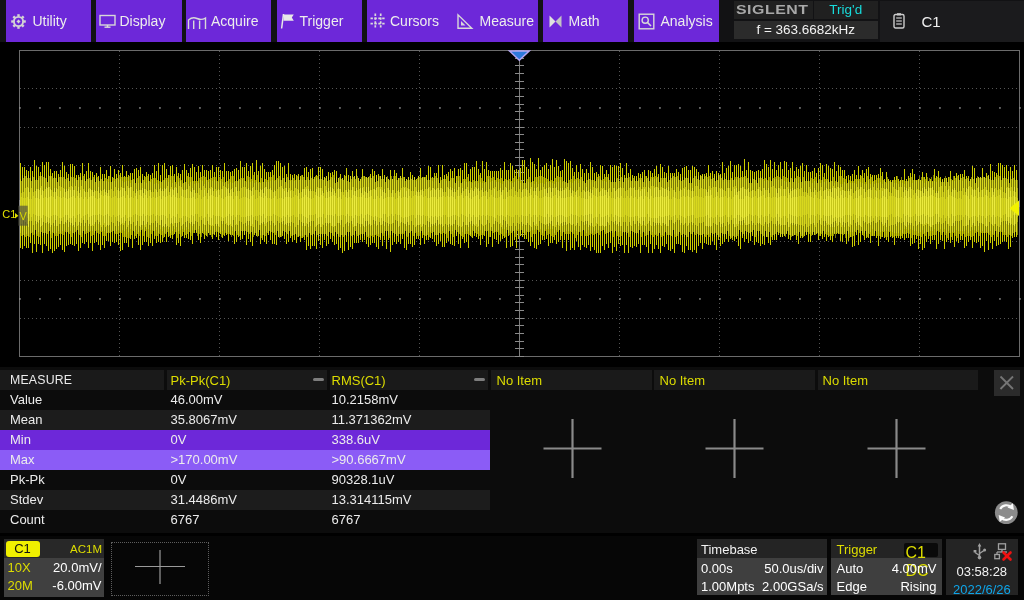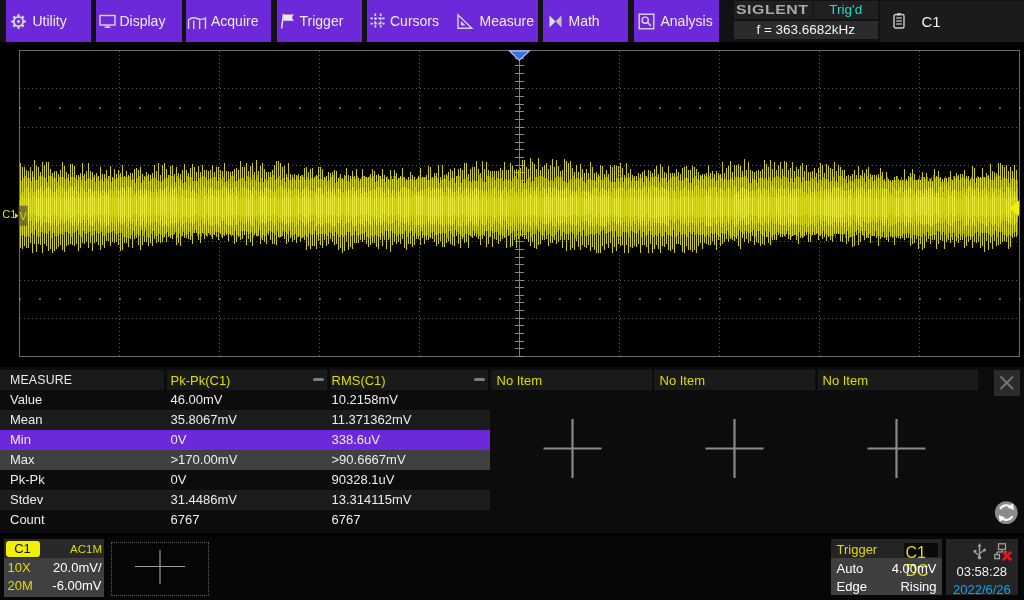--- a/index.html
+++ b/index.html
@@ -3440,21 +3440,21 @@
   <div class="mrow" style="top:43px;background:#1c1c1c">
       <span class="mtx" style="left:10px">Mean</span>
       <span class="mtx" style="left:170.5px">35.8067mV</span>
       <span class="mtx" style="left:331.5px">11.371362mV</span>
     </div>
   <div class="mrow" style="top:63px;background:#6d28d9">
       <span class="mtx" style="left:10px">Min</span>
       <span class="mtx" style="left:170.5px">0V</span>
       <span class="mtx" style="left:331.5px">338.6uV</span>
     </div>
-  <div class="mrow" style="top:83px;background:#404040">
+  <div class="mrow" style="top:83px;background:#8b5cf6">
       <span class="mtx" style="left:10px">Max</span>
       <span class="mtx" style="left:170.5px">&gt;170.00mV</span>
       <span class="mtx" style="left:331.5px">&gt;90.6667mV</span>
     </div>
   <div class="mrow" style="top:103px;background:#0c0c0c">
       <span class="mtx" style="left:10px">Pk-Pk</span>
       <span class="mtx" style="left:170.5px">0V</span>
       <span class="mtx" style="left:331.5px">90328.1uV</span>
     </div>
   <div class="mrow" style="top:123px;background:#1c1c1c">
@@ -3500,20 +3500,28 @@
 
   <div class="abs" style="left:111px;top:6px;width:96px;height:52px;border:1px dotted #5d5d5d">
     <svg width="96" height="52">
         <g stroke="#9a9a9a" stroke-width="1.2">
       <line x1="23" y1="23.5" x2="73" y2="23.5"></line>
           <line x1="48" y1="7" x2="48" y2="41"></line>
         </g>
       </svg>
   </div>
 
+  <div class="gbox" style="left:696.5px;top:3px;width:130.5px;height:56px">
+    <div class="boxtitle"></div>
+    <span class="abs" style="left:4.5px;top:2.5px;font-size:13px;color:#f2f2f2">Timebase</span>
+    <span class="abs" style="left:4.5px;top:22px;font-size:13px;color:#fff">0.00s</span>
+    <span class="abs r" style="right:3.5px;top:22px;font-size:13px;color:#fff">50.0us/div</span>
+    <span class="abs" style="left:4.5px;top:40px;font-size:13px;color:#fff">1.00Mpts</span>
+    <span class="abs r" style="right:3.5px;top:40px;font-size:13px;color:#fff">2.00GSa/s</span>
+  </div>
 
   <div class="gbox" style="left:831px;top:3px;width:111px;height:56px">
     <div class="boxtitle"></div>
     <span class="abs ytx" style="left:5.5px;top:2.5px;font-size:13px">Trigger</span>
     <div class="abs" style="left:72.5px;top:4px;width:34px;height:13.5px;background:#0a0a0a;border-radius:2px"></div>
     <span class="abs ytx" style="left:74.5px;top:5px;font-size:16px">C1 DC</span>
     <span class="abs" style="left:5.5px;top:22px;font-size:13px;color:#fff">Auto</span>
     <span class="abs r" style="right:5.5px;top:22px;font-size:13px;color:#fff">4.00mV</span>
     <span class="abs" style="left:5.5px;top:40px;font-size:13px;color:#fff">Edge</span>
     <span class="abs r" style="right:5.5px;top:40px;font-size:13px;color:#fff">Rising</span>

